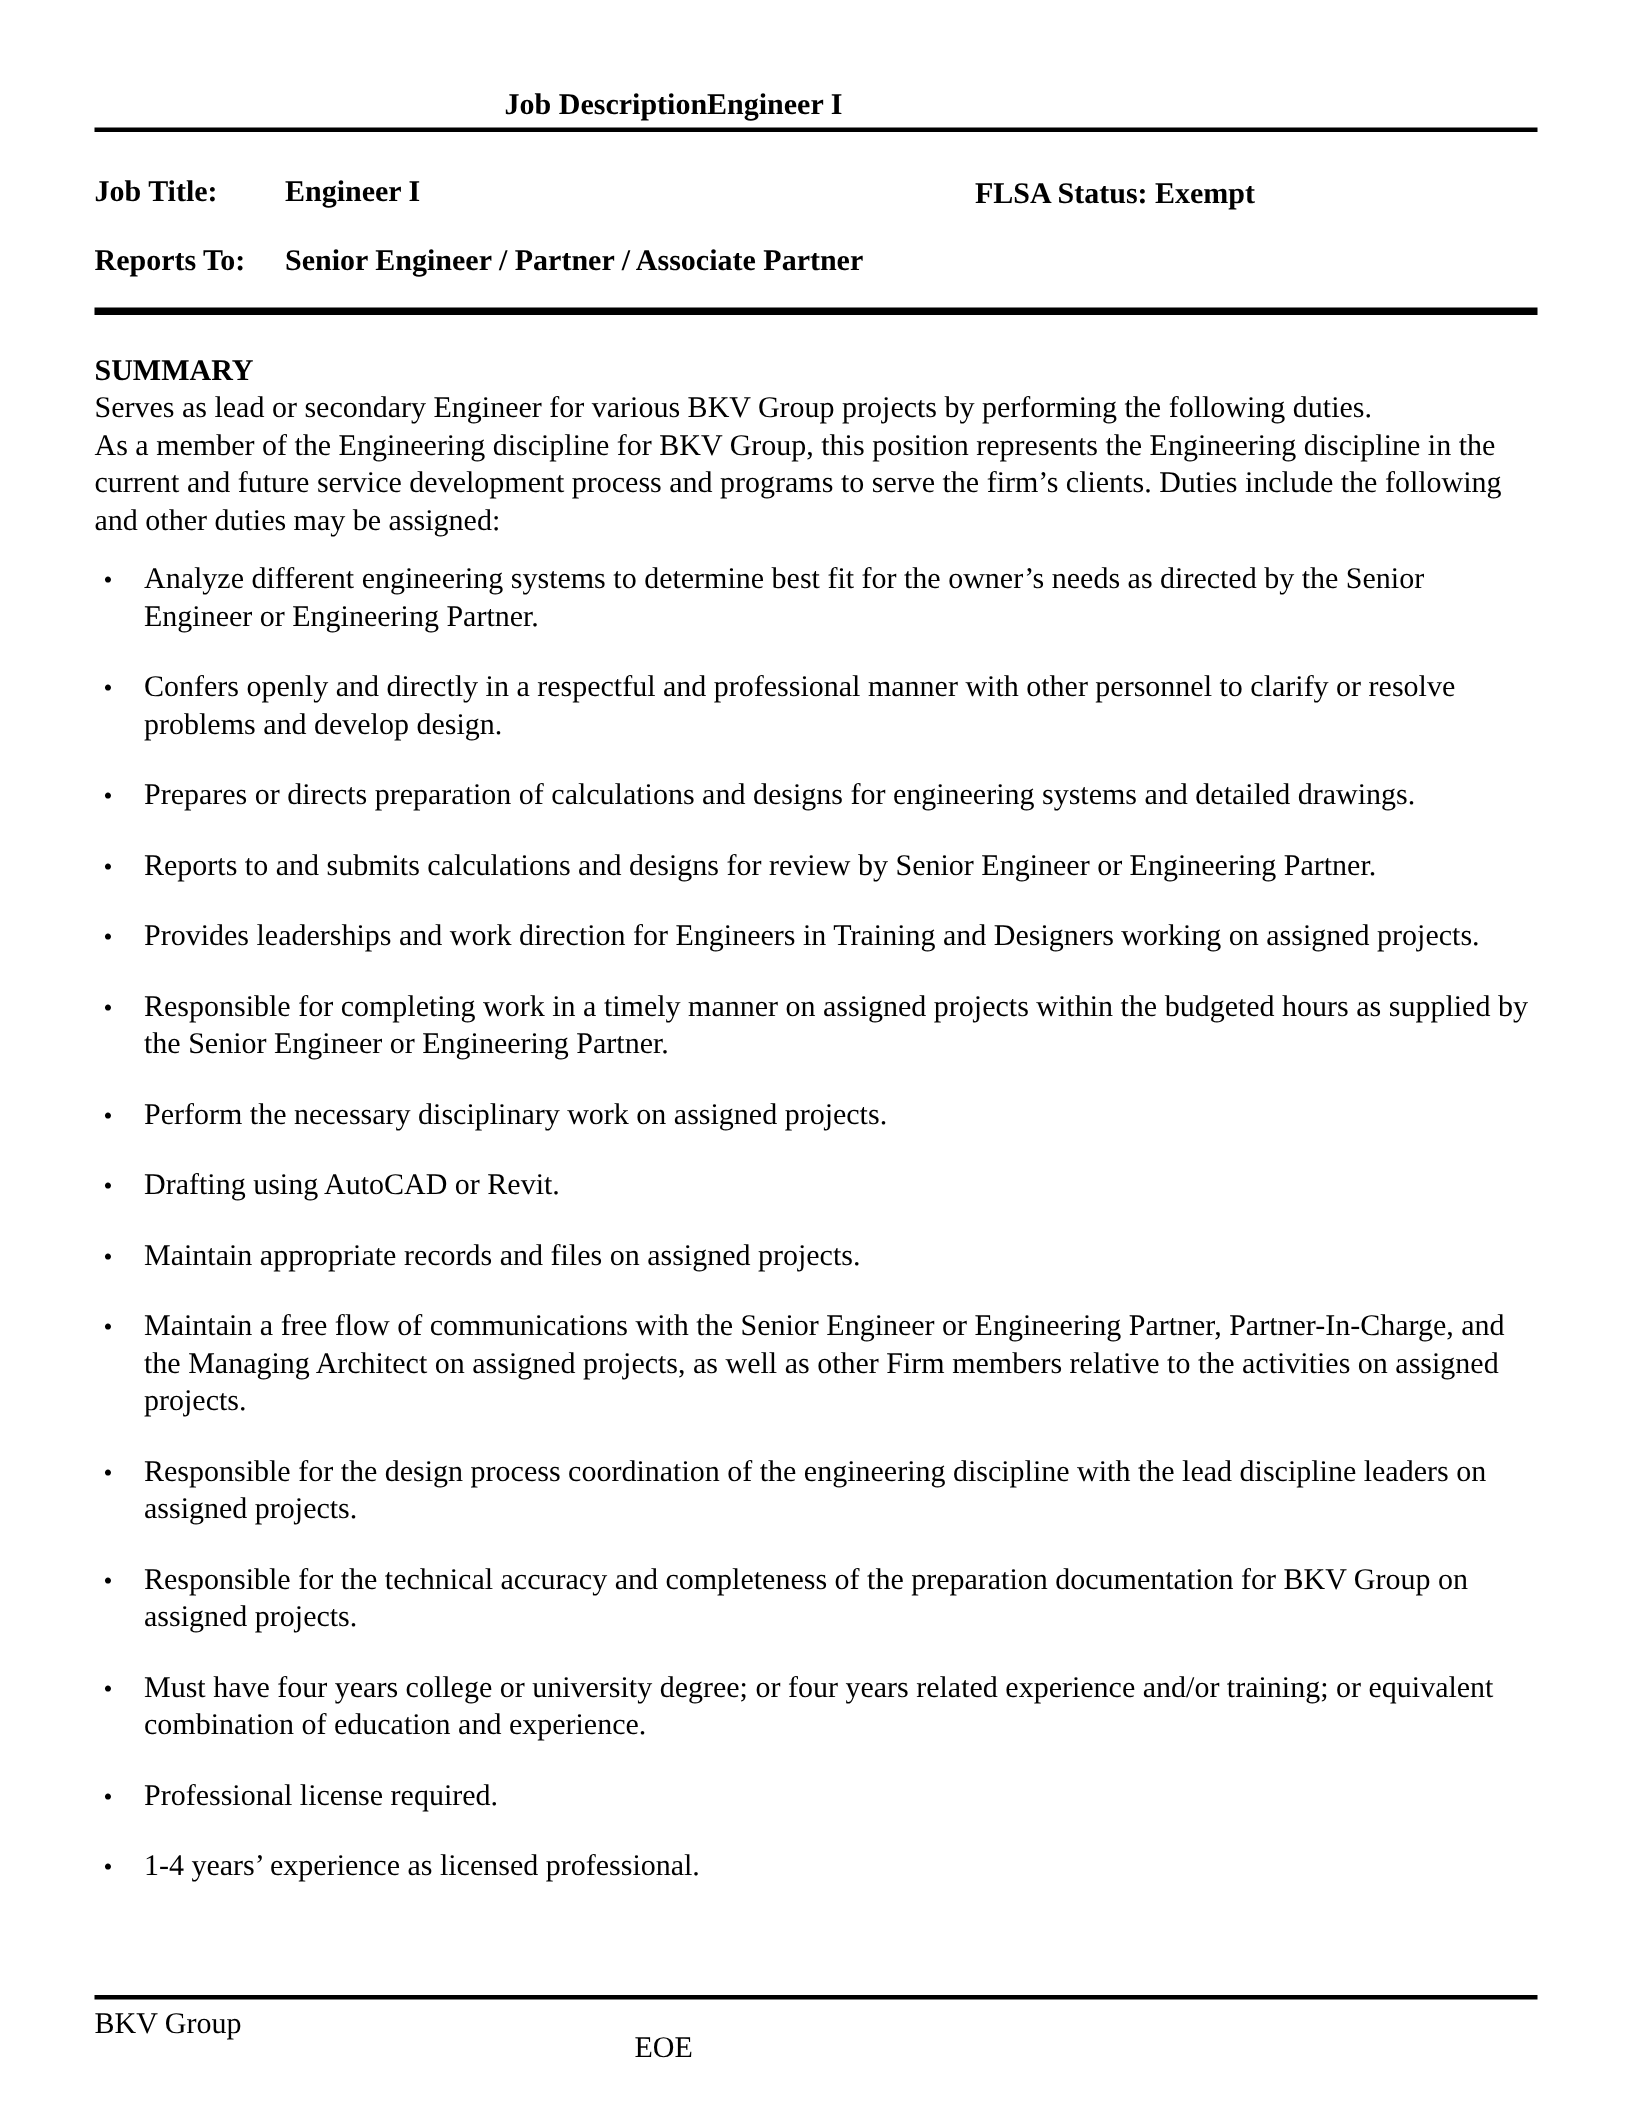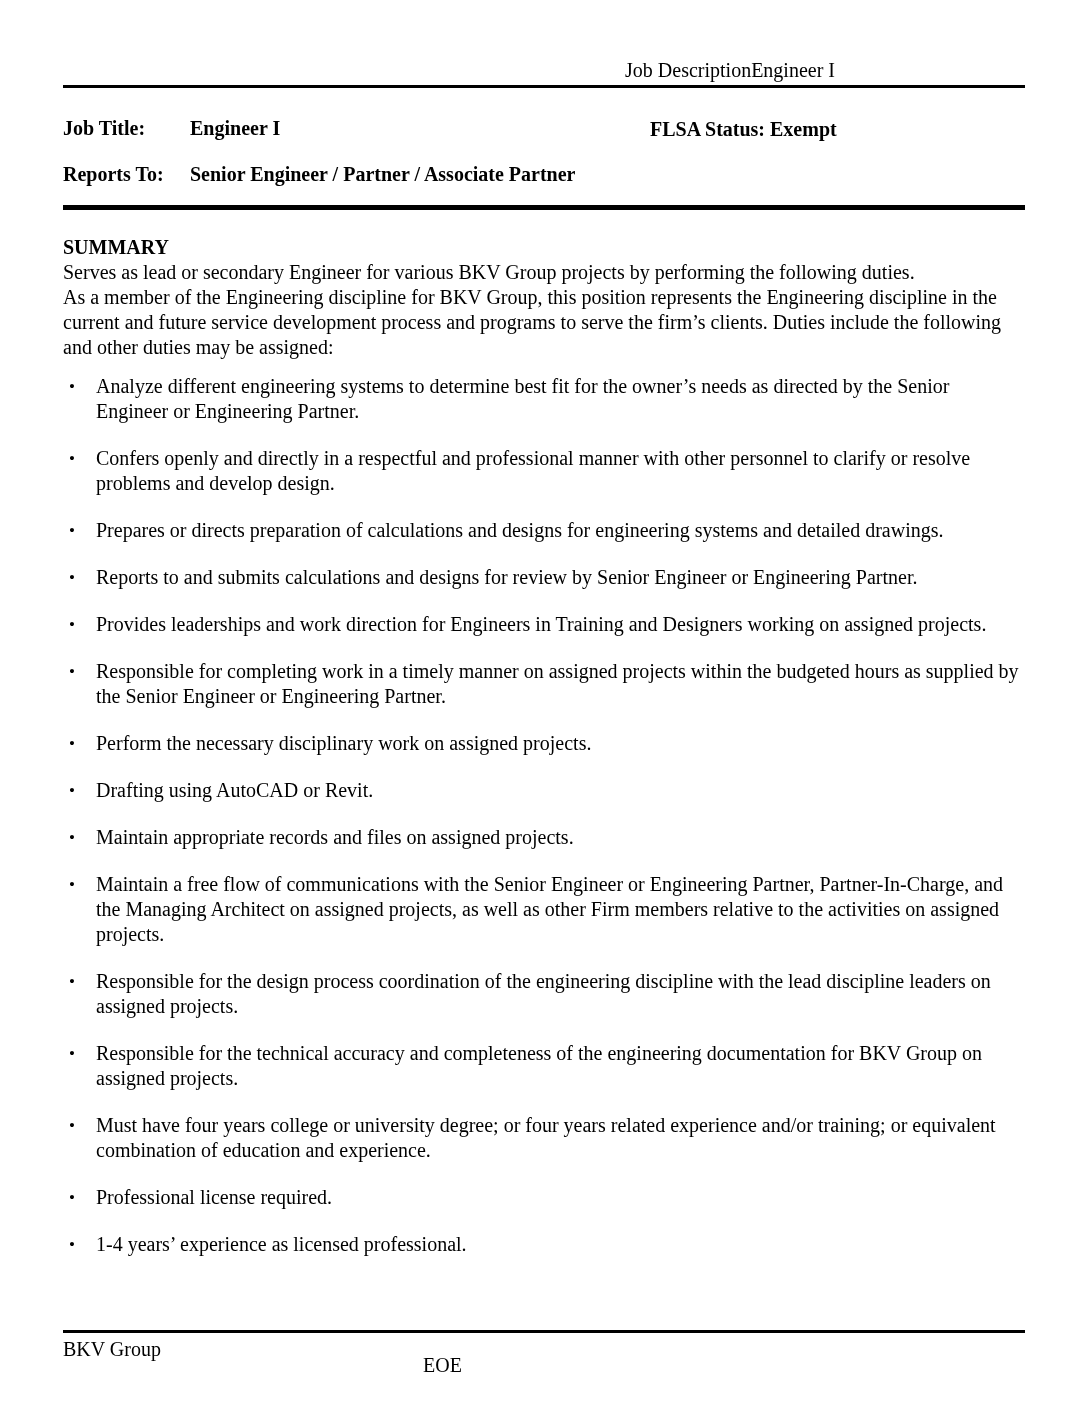--- a/index.html
+++ b/index.html
@@ -17,23 +17,24 @@
   }
   .page {
     width: 1088px;
     height: 1408px;
     padding: 58px 63px 0 63px;
     position: relative;
   }
   
   .doc-header {
     display: flex;
-    justify-content: flex-end;
+    justify-content: center;
     border-bottom: 3px solid #000;
     padding-bottom: 2px;
+    font-weight: bold;
   }
   .doc-header .right { margin-right: 190px; }
   
   .field-row {
     display: flex;
     position: relative;
     font-weight: bold;
     margin-top: 28px;
   }
   .field-row.reports { margin-top: 21px; }
@@ -144,21 +145,21 @@
     <div class="li">
       <span class="bullet">•</span>
       <span class="li-text">Maintain a free flow of communications with the Senior Engineer or Engineering Partner, Partner-In-Charge, and the Managing Architect on assigned projects, as well as other Firm members relative to the activities on assigned projects.</span>
     </div>
     <div class="li">
       <span class="bullet">•</span>
       <span class="li-text">Responsible for the design process coordination of the engineering discipline with the lead discipline leaders on assigned projects.</span>
     </div>
     <div class="li">
       <span class="bullet">•</span>
-      <span class="li-text">Responsible for the technical accuracy and completeness of the engineering documentation for BKV Group on assigned projects.</span>
+      <span class="li-text">Responsible for the technical accuracy and completeness of the preparation documentation for BKV Group on assigned projects.</span>
     </div>
   </div>
 
 
   <div class="bullet-list requirements">
     <div class="li">
       <span class="bullet">•</span>
       <span class="li-text">Must have four years college or university degree; or four years related experience and/or training; or equivalent combination of education and experience.</span>
     </div>
     <div class="li">

